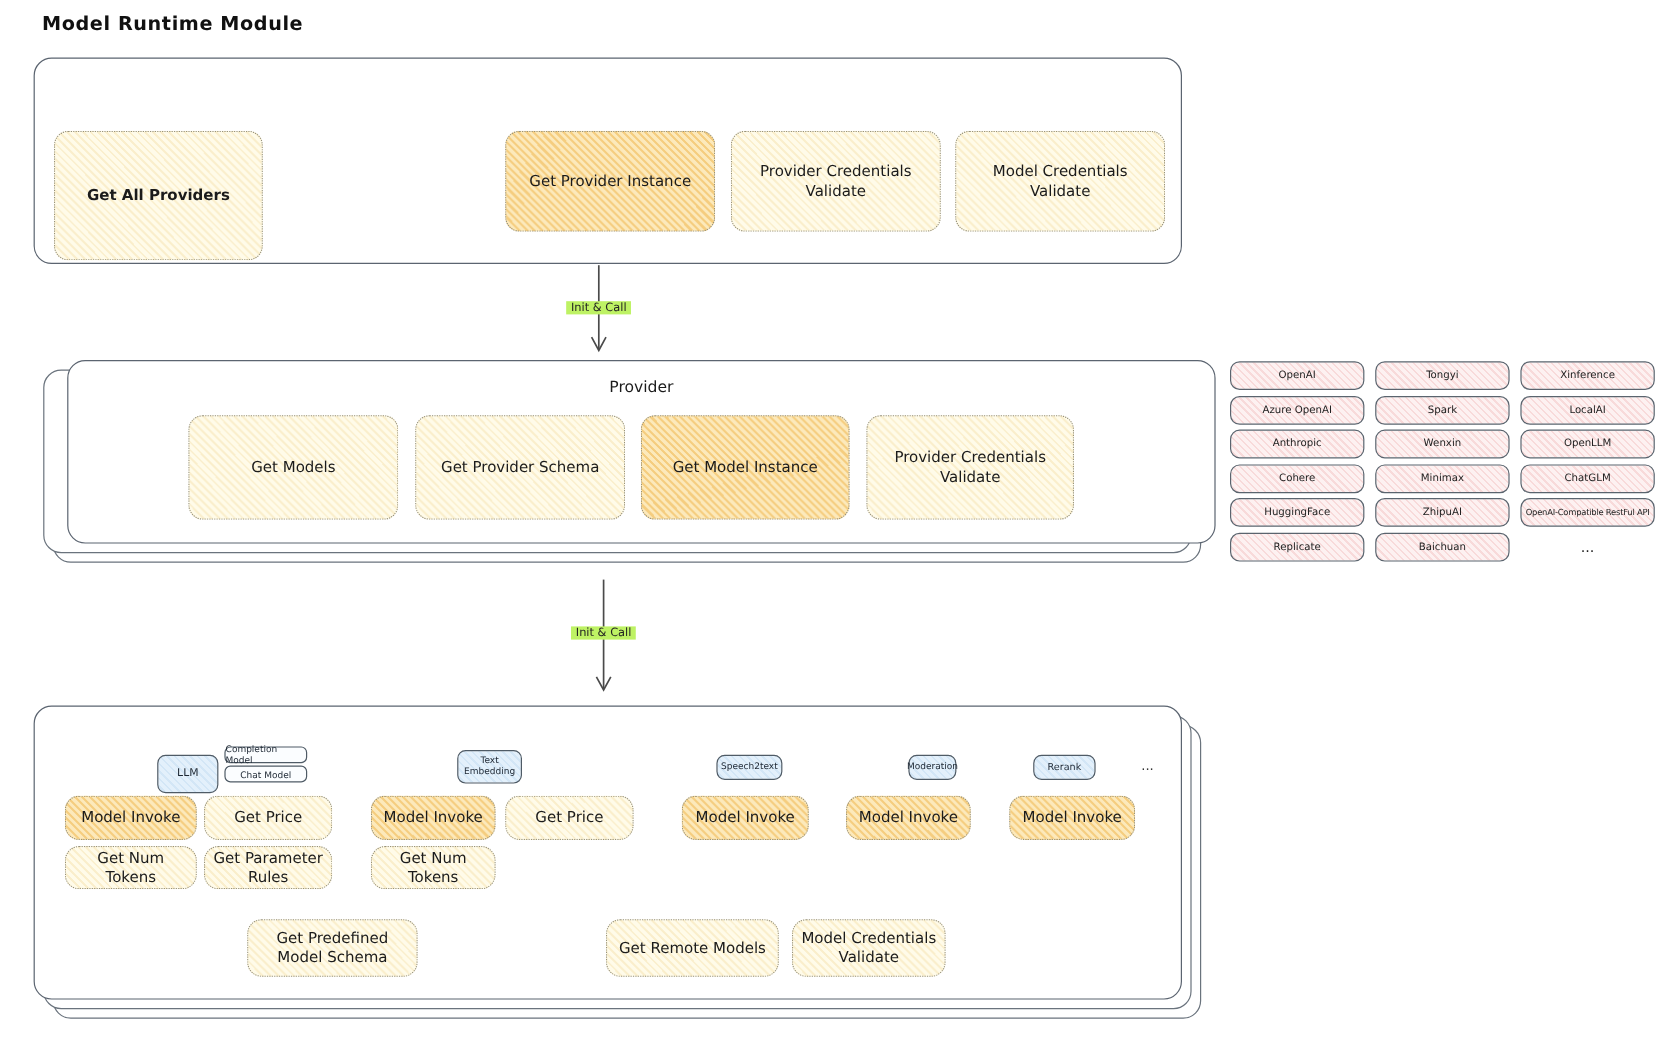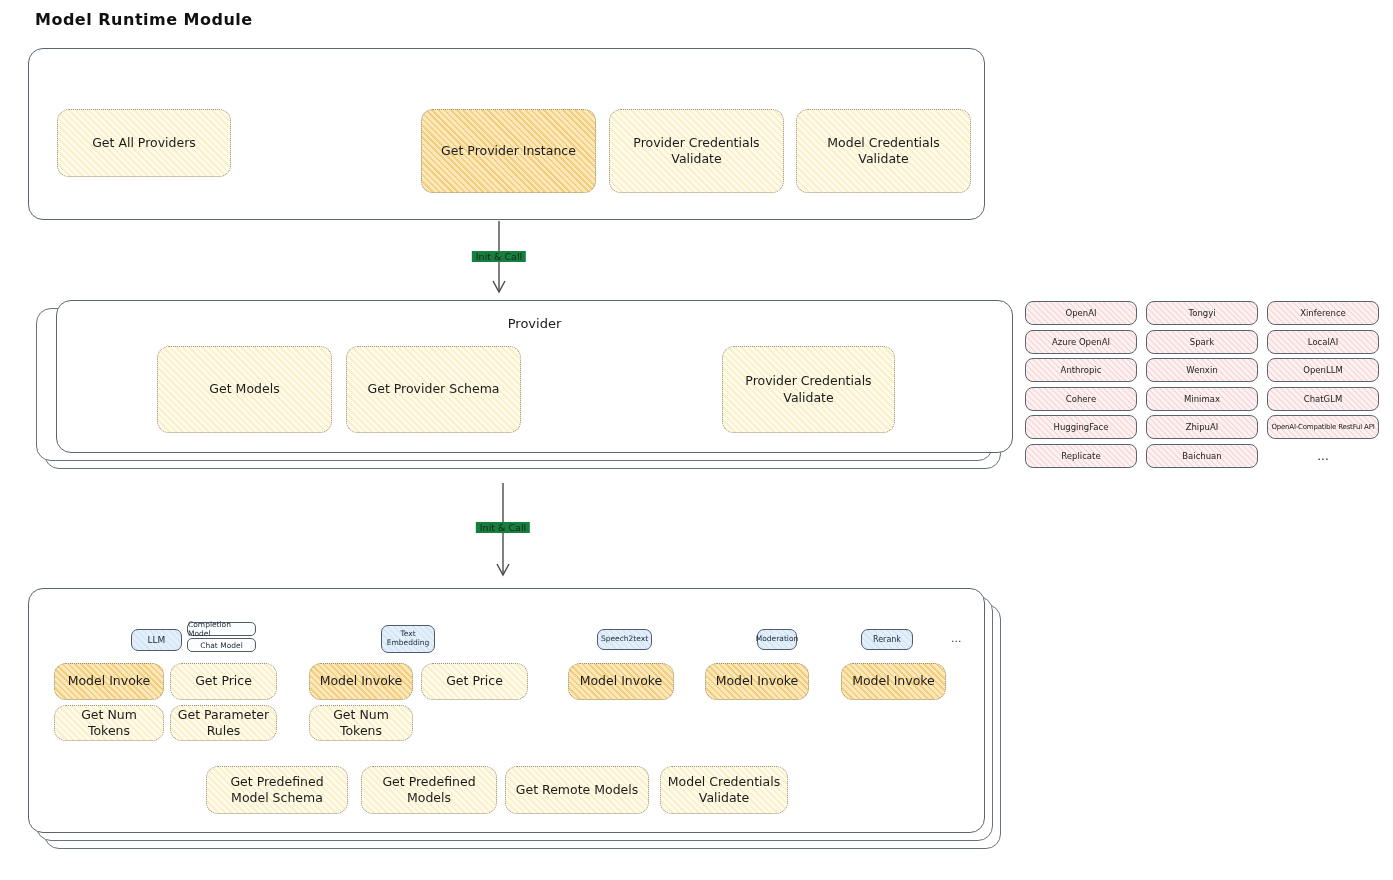--- a/index.html
+++ b/index.html
@@ -55,48 +55,49 @@
   }
   .smalltag{
     position:absolute;box-sizing:border-box;border:1.1px solid #4f5b66;border-radius:5px;
     display:flex;align-items:center;justify-content:center;
     font-size:7.5px;color:#1d2733;background:#fbfdff;
   }
   .dots{position:absolute;font-size:11px;color:#333;}
   
   .arrow-svg{position:absolute;overflow:visible;z-index:4;}
   .arrow-label{
-    position:absolute;transform:translateX(-50%);background:#15803d;
+    position:absolute;transform:translateX(-50%);background:#bef264;
     font-size:9.5px;padding:0 4px;color:#222;z-index:5;white-space:nowrap;
   }
 </style>
 </head>
 <body>
 
 <div class="page-title">Model Runtime Module</div>
 
 <div class="bigbox" style="left:28px;top:48px;width:957px;height:172px;">
-  <div class="ybox" style="left:28px;top:60px;width:174px;height:68px;">Get All Providers</div>
+  <div class="ybox" style="left:16px;top:60px;width:174px;height:108px;font-weight:bold;">Get All Providers</div>
   <div class="ybox hl" style="left:392px;top:60px;width:175px;height:84px;">Get Provider Instance</div>
   <div class="ybox" style="left:580px;top:60px;width:175px;height:84px;">Provider Credentials Validate</div>
   <div class="ybox" style="left:767px;top:60px;width:175px;height:84px;">Model Credentials Validate</div>
 </div>
 
 <svg class="arrow-svg" style="left:483px;top:221px;" width="32" height="76">
   <line x1="16" y1="0" x2="16" y2="70" stroke="#4a4a4a" stroke-width="1.4"></line>
   <polyline points="10,60 16,71 22,60" fill="none" stroke="#4a4a4a" stroke-width="1.4"></polyline>
 </svg>
 <div class="arrow-label" style="left:499px;top:251px;">Init &amp; Call</div>
 
 <div class="layer" style="left:44px;top:316px;width:957px;height:153px;z-index:1;"></div>
 <div class="layer" style="left:36px;top:308px;width:957px;height:153px;z-index:2;"></div>
 <div class="bigbox" style="left:28px;top:300px;width:957px;height:153px;margin-left:28px;">
   <div class="btitle" style="margin-top:15px;">Provider</div>
   <div class="ybox" style="left:100px;top:45px;width:175px;height:87px;">Get Models</div>
   <div class="ybox" style="left:289px;top:45px;width:175px;height:87px;">Get Provider Schema</div>
+  <div class="ybox hl" style="left:477px;top:45px;width:174px;height:87px;">Get Model Instance</div>
   <div class="ybox" style="left:665px;top:45px;width:173px;height:87px;">Provider Credentials Validate</div>
 </div>
 
 <div class="pgrid">
   <div class="pinkbox">OpenAI</div>
   <div class="pinkbox">Tongyi</div>
   <div class="pinkbox">Xinference</div>
   <div class="pinkbox">Azure OpenAI</div>
   <div class="pinkbox">Spark</div>
   <div class="pinkbox">LocalAI</div>
@@ -117,21 +118,21 @@
 <svg class="arrow-svg" style="left:487px;top:483px;" width="32" height="97">
   <line x1="16" y1="0" x2="16" y2="91" stroke="#4a4a4a" stroke-width="1.4"></line>
   <polyline points="10,81 16,92 22,81" fill="none" stroke="#4a4a4a" stroke-width="1.4"></polyline>
 </svg>
 <div class="arrow-label" style="left:503px;top:522px;">Init &amp; Call</div>
 
 <div class="layer" style="left:44px;top:604px;width:957px;height:245px;z-index:1;"></div>
 <div class="layer" style="left:36px;top:596px;width:957px;height:245px;z-index:2;"></div>
 <div class="bigbox" style="left:28px;top:588px;width:957px;height:245px;">
 
-  <div class="tag" style="left:102px;top:40px;width:51px;height:22px;font-size:9px;">LLM</div>
+  <div class="tag" style="left:102px;top:40px;width:51px;height:32px;font-size:9px;">LLM</div>
   <div class="smalltag" style="left:158px;top:33px;width:69px;height:14px;">Completion Model</div>
   <div class="smalltag" style="left:158px;top:49px;width:69px;height:14px;">Chat Model</div>
   <div class="tag" style="left:352px;top:36px;width:54px;height:28px;font-size:7.5px;">Text Embedding</div>
   <div class="tag" style="left:568px;top:40px;width:55px;height:21px;font-size:7.5px;text-align:right;">Speech2text</div>
   <div class="tag" style="left:728px;top:40px;width:40px;height:21px;font-size:7.5px;">Moderation</div>
   <div class="tag" style="left:832px;top:40px;width:52px;height:21px;font-size:8px;">Rerank</div>
   <div class="dots" style="left:922px;top:43px;">...</div>
 
   <div class="ybox hl" style="left:25px;top:74px;width:110px;height:37px;">Model Invoke</div>
   <div class="ybox" style="left:141px;top:74px;width:107px;height:37px;">Get Price</div>
@@ -139,16 +140,15 @@
   <div class="ybox" style="left:392px;top:74px;width:107px;height:37px;">Get Price</div>
   <div class="ybox hl" style="left:539px;top:74px;width:106px;height:37px;">Model Invoke</div>
   <div class="ybox hl" style="left:676px;top:74px;width:104px;height:37px;">Model Invoke</div>
   <div class="ybox hl" style="left:812px;top:74px;width:105px;height:37px;">Model Invoke</div>
 
   <div class="ybox" style="left:25px;top:116px;width:110px;height:36px;">Get Num Tokens</div>
   <div class="ybox" style="left:141px;top:116px;width:107px;height:36px;">Get Parameter Rules</div>
   <div class="ybox" style="left:280px;top:116px;width:104px;height:36px;">Get Num Tokens</div>
 
   <div class="ybox" style="left:177px;top:177px;width:142px;height:48px;">Get Predefined Model Schema</div>
-  <div class="ybox" style="left:332px;top:177px;width:136px;height:48px;">Get Predefined Models</div>
   <div class="ybox" style="left:476px;top:177px;width:144px;height:48px;">Get Remote Models</div>
   <div class="ybox" style="left:631px;top:177px;width:128px;height:48px;">Model Credentials Validate</div>
 </div>
 
 </body></html>

